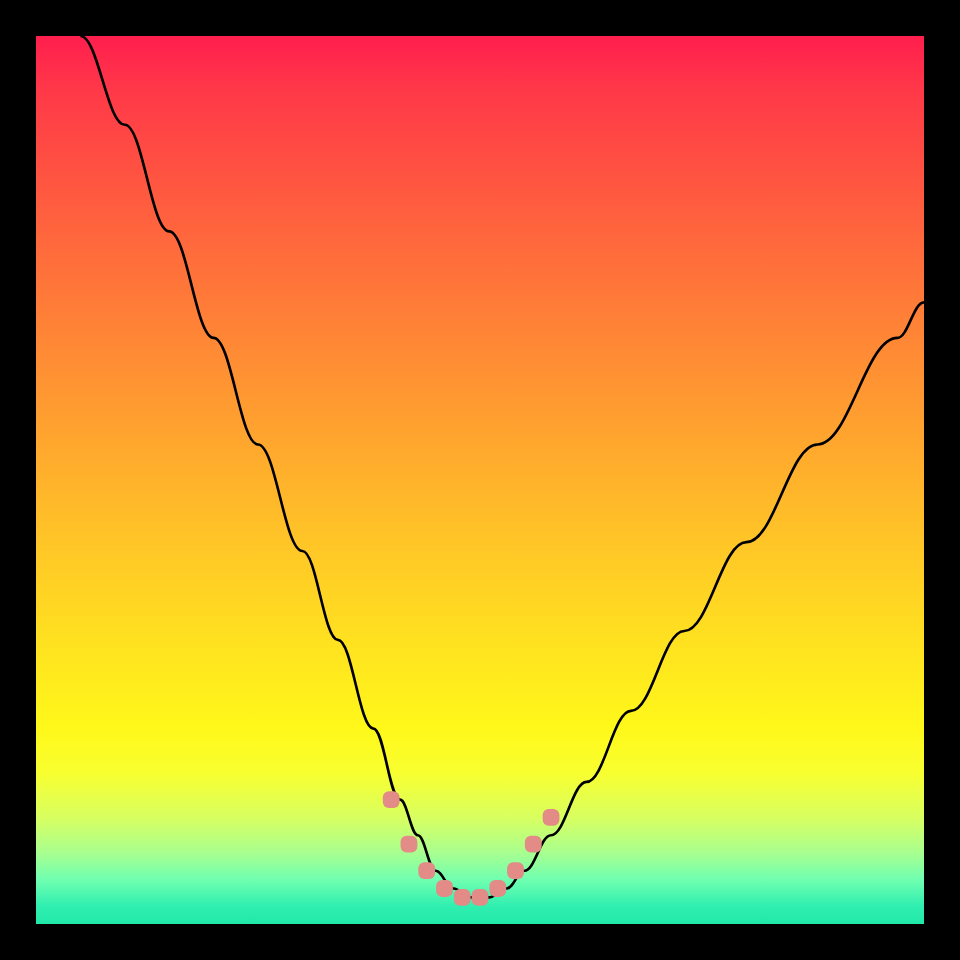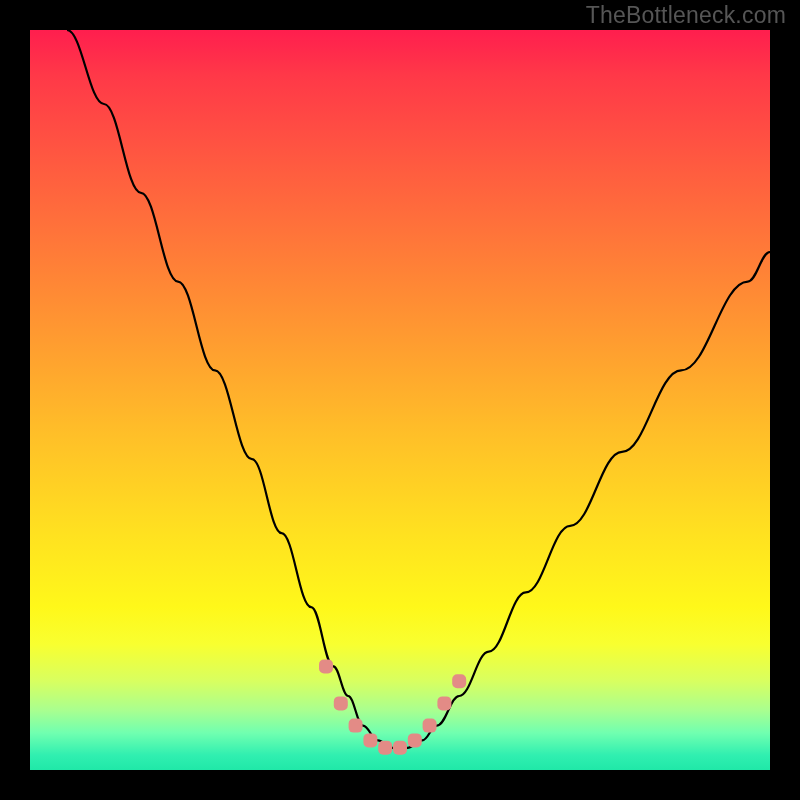--- a/index.html
+++ b/index.html
@@ -58,21 +58,20 @@
     width: 740px;
     height: 740px;
     z-index: 3;
   }
 </style>
 </head>
 <body>
 
 <div class="frame">
 
-  <div class="watermark">TheBottleneck.com</div>
 
   <div class="gradient-area"></div>
 
   <svg class="svg-layer" viewBox="0 0 740 740" preserveAspectRatio="none">
     <path id="curve-path" fill="none" stroke="#000" stroke-width="2.2" d="M 37.0 0.0 C 51.8 0.0, 59.2 74.0, 74.0 74.0 C 88.8 74.0, 96.2 162.8, 111.0 162.8 C 125.8 162.8, 133.2 251.6, 148.0 251.6 C 162.8 251.6, 170.2 340.4, 185.0 340.4 C 199.8 340.4, 207.2 429.2, 222.0 429.2 C 233.8 429.2, 239.8 503.2, 251.6 503.2 C 263.4 503.2, 269.4 577.2, 281.2 577.2 C 290.1 577.2, 294.5 636.4, 303.4 636.4 C 309.3 636.4, 312.3 666.0, 318.2 666.0 C 324.1 666.0, 327.1 695.6, 333.0 695.6 C 338.9 695.6, 341.9 710.4, 347.8 710.4 C 353.7 710.4, 356.7 717.8, 362.6 717.8 C 368.5 717.8, 371.5 717.8, 377.4 717.8 C 383.3 717.8, 386.3 710.4, 392.2 710.4 C 398.1 710.4, 401.1 695.6, 407.0 695.6 C 415.9 695.6, 420.3 666.0, 429.2 666.0 C 441.0 666.0, 447.0 621.6, 458.8 621.6 C 473.6 621.6, 481.0 562.4, 495.8 562.4 C 513.6 562.4, 522.4 495.8, 540.2 495.8 C 560.9 495.8, 571.3 421.8, 592.0 421.8 C 615.7 421.8, 627.5 340.4, 651.2 340.4 C 677.8 340.4, 691.2 251.6, 717.8 251.6 C 726.7 251.6, 731.1 222.0, 740.0 222.0"></path>
     <g id="markers-group">
         <rect x="289.0" y="629.4" width="14" height="14" rx="5" ry="5" fill="#e38b86"></rect>
         <rect x="303.8" y="666.4" width="14" height="14" rx="5" ry="5" fill="#e38b86"></rect>
         <rect x="318.6" y="688.6" width="14" height="14" rx="5" ry="5" fill="#e38b86"></rect>
         <rect x="333.4" y="703.4" width="14" height="14" rx="5" ry="5" fill="#e38b86"></rect>

